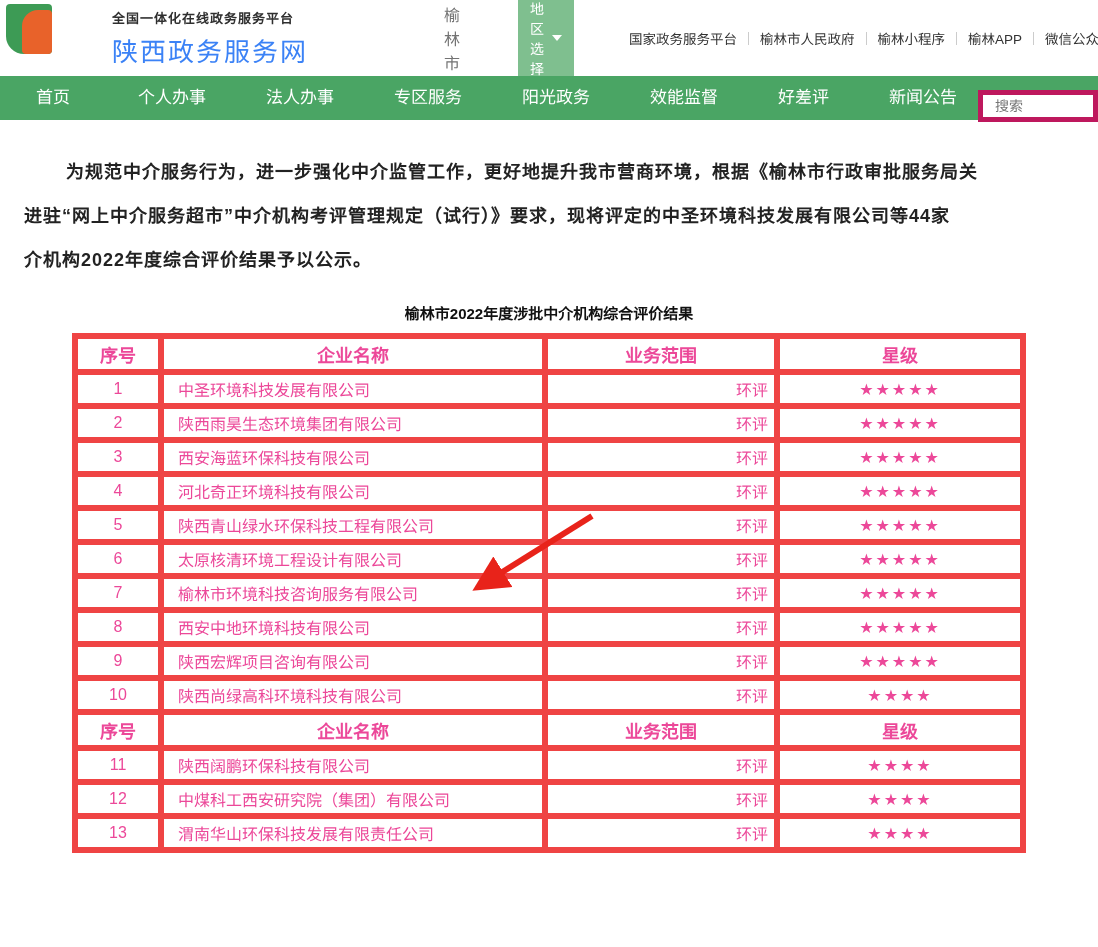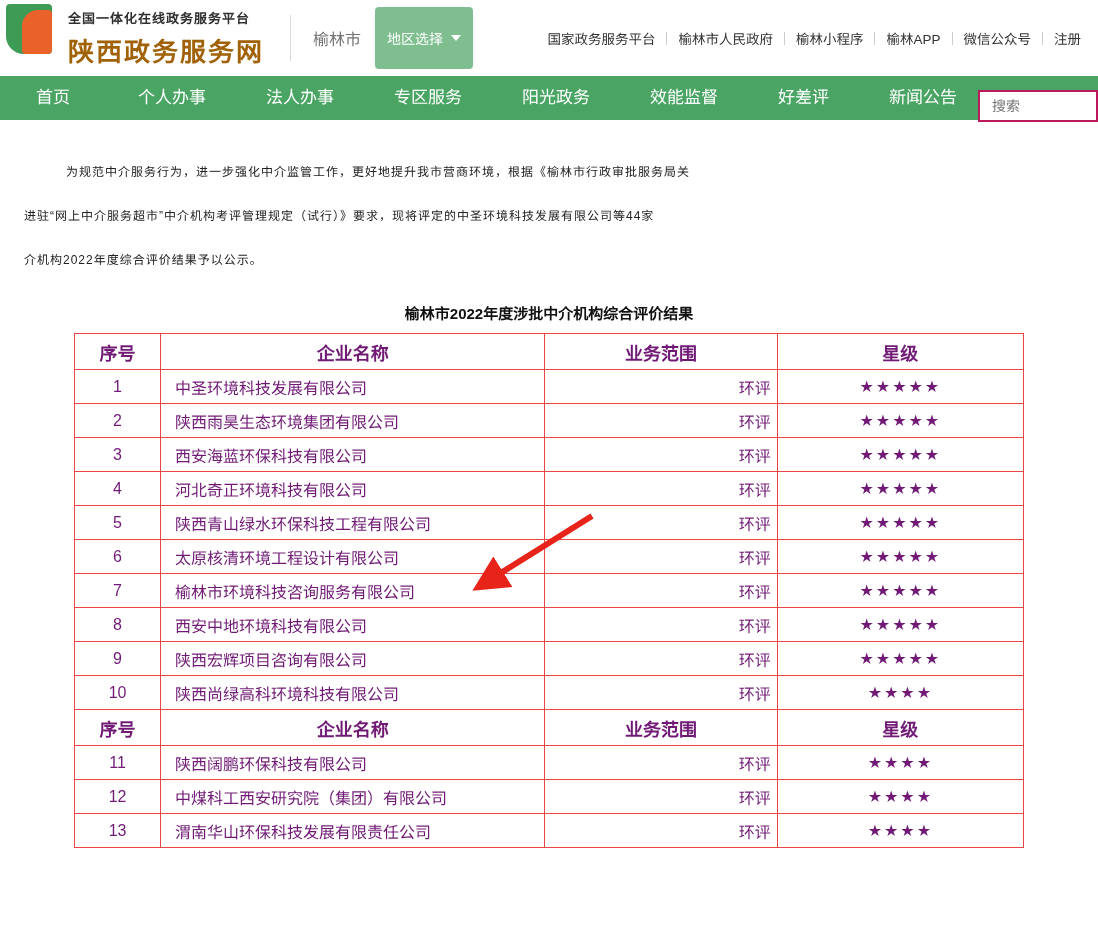--- a/index.html
+++ b/index.html
@@ -15,20 +15,21 @@
     color: #222;
   }
 
   
   .top-band {
     position: relative;
     height: 76px;
     background: #ffffff;
     display: flex;
     align-items: center;
+    gap: 44px;
   }
   .logo-block {
     width: 60px;
     height: 76px;
     position: relative;
     flex: 0 0 60px;
   }
   .logo-green {
     position: absolute;
     left: 6px;
@@ -53,22 +54,22 @@
   }
   .site-sub {
     font-size: 13px;
     color: #2f2f2f;
     letter-spacing: 1px;
     font-weight: bold;
     margin-bottom: 4px;
   }
   .site-main {
     font-size: 26px;
-    color: #a16207;
-    font-weight: bold;
+    color: #3b82f6;
+    font-weight: normal;
     letter-spacing: 2px;
   }
   .divider-v {
     width: 1px;
     height: 46px;
     background: #d8d8d8;
     margin: 0 22px 0 26px;
   }
   .city-name {
     font-size: 16px;
@@ -140,21 +141,21 @@
     padding-left: 36px;
     padding-right: 38px;
   }
   .search-box {
     position: absolute;
     right: 0;
     top: 14px;
     width: 120px;
     height: 32px;
     background: #ffffff;
-    border: 2px solid #be185d;
+    border: 5px solid #be185d;
     display: flex;
     align-items: center;
     padding-left: 10px;
     box-sizing: border-box;
   }
   .search-box input {
     border: none;
     outline: none;
     font-size: 14px;
     color: #666;
@@ -171,28 +172,29 @@
   .doc-title {
     text-align: center;
     font-size: 25px;
     color: #1a1a1a;
     font-weight: bold;
     margin-top: 40px;
     margin-bottom: 6px;
     letter-spacing: 1px;
   }
   .doc-para {
-    font-size: 12px;
+    font-size: 18px;
     color: #222;
     line-height: 44px;
     margin-top: 30px;
     letter-spacing: 1px;
     text-align: justify;
     white-space: nowrap;
     overflow: hidden;
+    font-weight: bold;
   }
   .doc-para .indent {
     display: inline-block;
     width: 42px;
   }
   .table-caption {
     text-align: center;
     font-size: 15px;
     color: #111;
     font-weight: bold;
@@ -200,24 +202,24 @@
     margin-bottom: 10px;
   }
 
   table.result-table {
     border-collapse: collapse;
     width: 950px;
     margin: 0 auto;
     table-layout: fixed;
   }
   table.result-table td {
-    border: 1px solid #ef4444;
+    border: 6px solid #ef4444;
     height: 34px;
     font-size: 16px;
-    color: #701a75;
+    color: #ec4899;
     padding: 0 6px;
     box-sizing: border-box;
   }
   .col-idx { width: 86px; text-align: center; }
   .col-name { width: 384px; text-align: left; padding-left: 14px !important; }
   .col-scope { width: 232px; text-align: right; }
   .col-star { width: 246px; text-align: center; }
 
   tr.head-row td {
     font-weight: bold;

